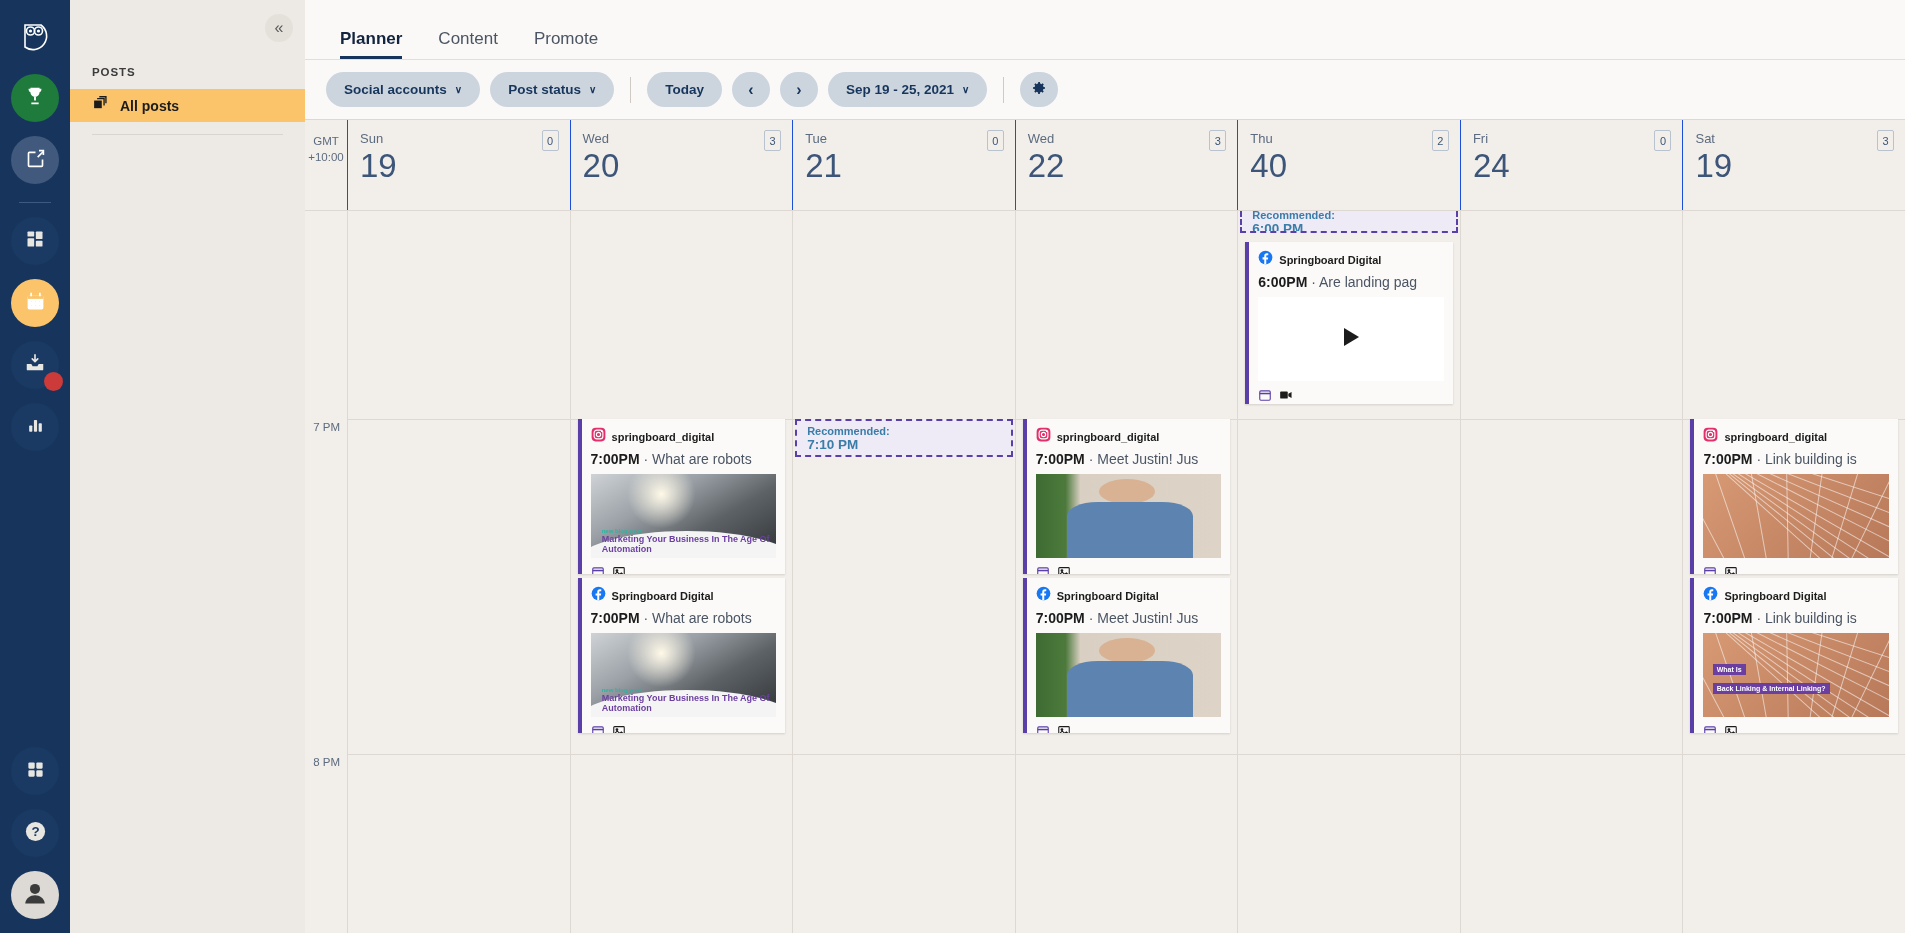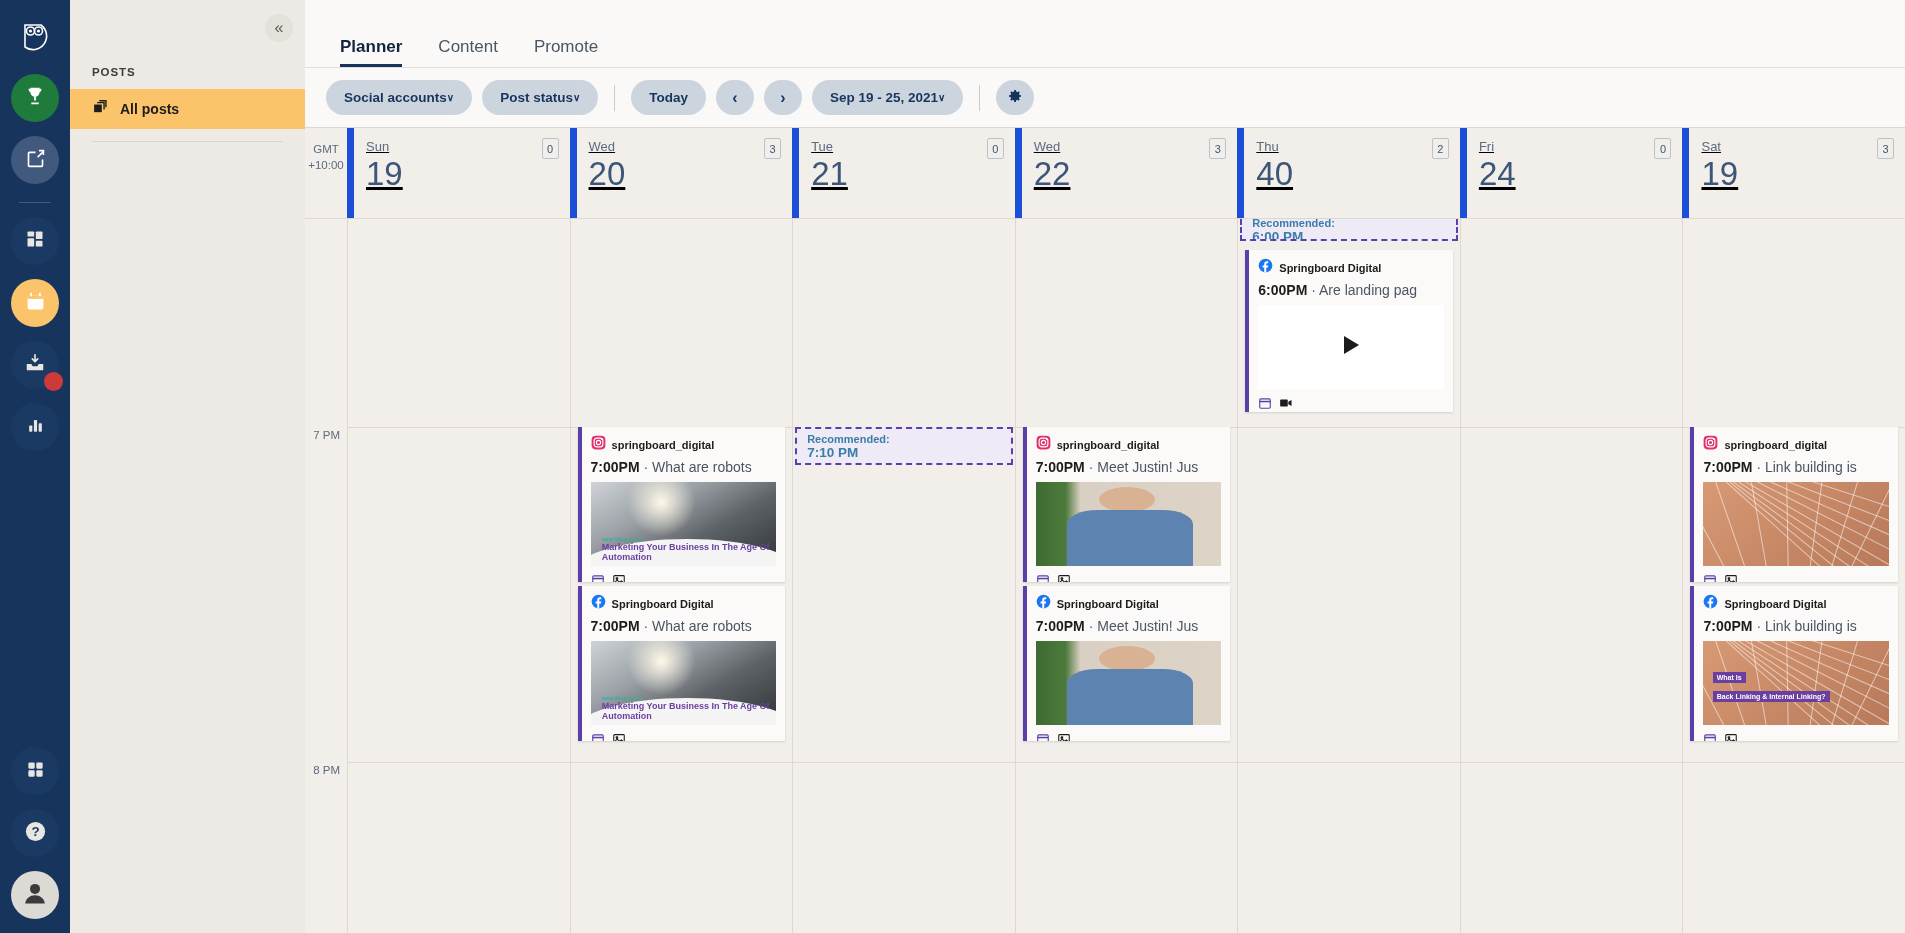--- a/index.html
+++ b/index.html
@@ -53,61 +53,61 @@
     width: 28px; height: 28px; border-radius: 50%;
     background: #e4e0da; color: #5a5a5a;
     display: flex; align-items: center; justify-content: center;
     font-size: 16px; cursor: pointer;
   }
   #posts-label {
     font-size: 11.5px; font-weight: bold; color: #3c3c3c;
     letter-spacing: .9px; padding: 66px 0 0 22px;
   }
   #all-posts {
-    margin-top: 11px; height: 40px; background: #fbc46b;
+    margin-top: 11px; height: 33px; background: #fbc46b;
     display: flex; align-items: center; gap: 11px;
     padding-left: 22px; cursor: pointer;
   }
   #all-posts .lbl { font-size: 14px; font-weight: bold; color: #1c1c1c; }
   #panel-divider { height: 1px; background: #d8d4ce; margin: 12px 22px 0 22px; }
 
   
   #main { flex: 1 1 auto; height: 933px; background: #faf9f7;
     display: flex; flex-direction: column; min-width: 0; }
 
   
-  #tabbar { height: 68px; display: flex; align-items: flex-end;
+  #tabbar { height: 60px; display: flex; align-items: flex-end;
     padding-left: 17px; border-bottom: 1px solid #e2ded8; background: #faf9f7; }
   .tab { font-size: 17px; color: #4b5563; padding: 0 18px 10px 18px;
     cursor: pointer; position: relative; }
   .tab.active { color: #12243f; font-weight: bold; }
   .tab.active::after { content: ""; position: absolute; left: 18px; right: 18px;
     bottom: 0; height: 3px; background: #17355c; }
 
   
   #toolbar { height: 59px; display: flex; align-items: center;
     gap: 10px; padding-left: 21px; background: #faf9f7; }
   .pill {
     background: #ccd5de; color: #17355c; border-radius: 20px;
-    height: 35px; display: flex; align-items: center; 
+    height: 35px; display: flex; align-items: center; gap: 8px;
     padding: 0 18px; font-size: 13.5px; font-weight: bold; cursor: pointer;
     white-space: nowrap;
   }
   .pill.round { width: 38px; padding: 0; justify-content: center; font-size: 16px; }
   .caret { font-size: 10px; }
   .vline { width: 1px; height: 26px; background: #cfcac3; margin: 0 6px; }
 
   
   #cal-head { display: flex; background: #f2efea; border-top: 1px solid #ddd8d1;
     border-bottom: 1px solid #ddd8d1; height: 92px; }
   #tz-cell { width: 42px; flex: 0 0 42px; display: flex; flex-direction: column;
     align-items: center; justify-content: flex-start; padding-top: 14px;
     font-size: 11.5px; color: #5c6b7f; line-height: 1.35; }
-  .dayhead { flex: 1 1 0; border-left: 7px solid #1d4ed8; padding: 11px 12px 0 12px;
-    position: relative; min-width: 0; text-decoration: underline; }
+  .dayhead { flex: 1 1 0; border-left: 1px solid #1d4ed8; padding: 11px 12px 0 12px;
+    position: relative; min-width: 0; }
   .dayhead .dname { font-size: 13px; color: #5c6b7f; }
   .dayhead .dnum { font-size: 33px; color: #3c5578; margin-top: 3px; line-height: 1; }
   .dayhead .cnt {
     position: absolute; right: 11px; top: 10px;
     min-width: 17px; height: 21px; border: 1px solid #b9c3cf; border-radius: 2px;
     font-size: 11px; color: #3c5578; display: flex; align-items: center;
     justify-content: center; padding: 0 4px; background: #f2efea;
   }
 
   

